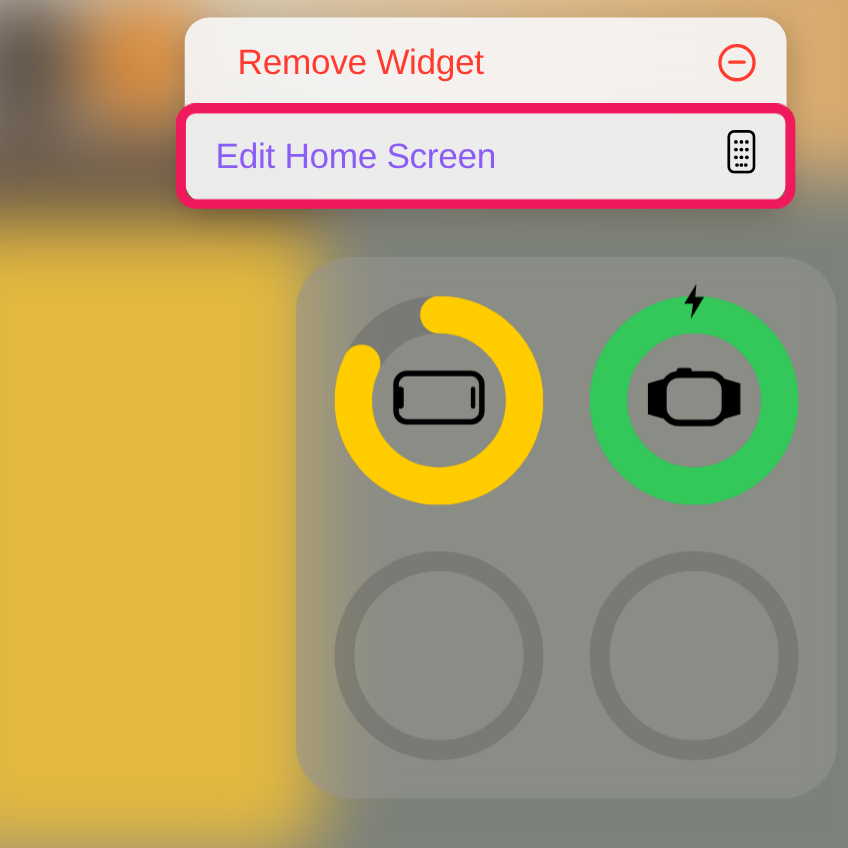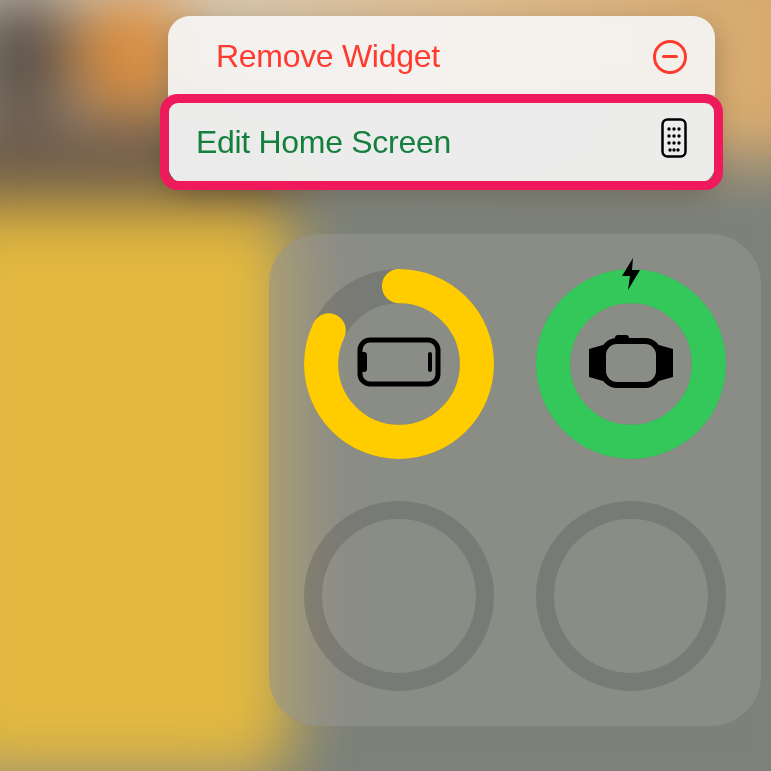--- a/index.html
+++ b/index.html
@@ -72,21 +72,21 @@
     .menu-item.remove {
       color: #ff3b30;
       padding-left: 48px;
     }
     .menu-item.remove .label { font-weight: 400; }
     .menu-divider {
       height: 1px;
       background: rgba(0,0,0,0.15);
     }
     .menu-item.edit {
-      color: #15803d;
+      color: #8b5cf6;
       background: rgba(235,235,235,0.92);
       border-bottom-left-radius: 22px;
       border-bottom-right-radius: 22px;
     }
     .menu-item.edit .label { font-weight: 500; }
     .highlight {
       position: absolute;
       left: 160px;
       top: 94px;
       width: 563px;

